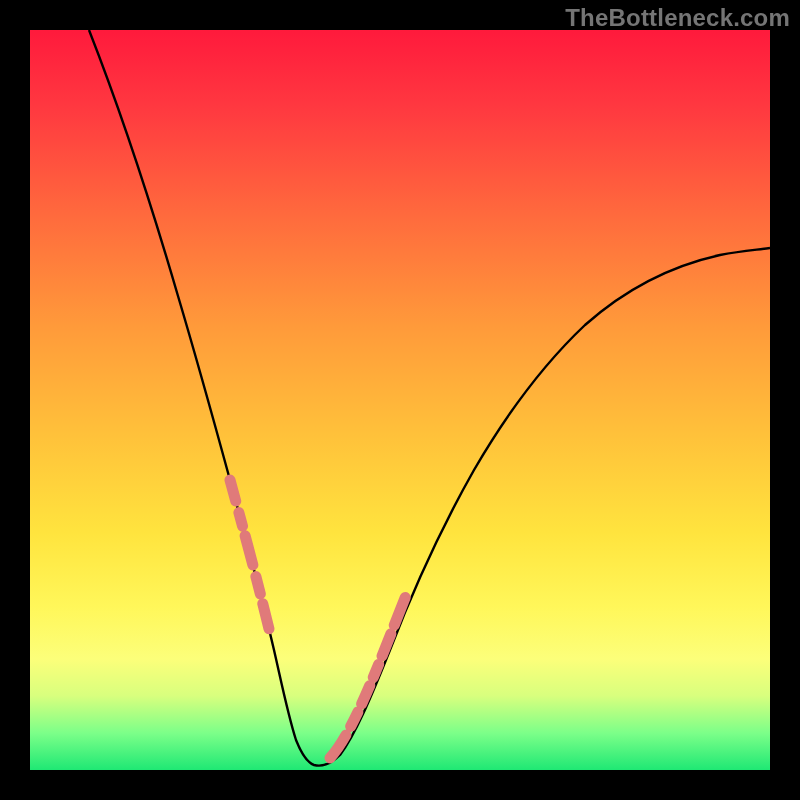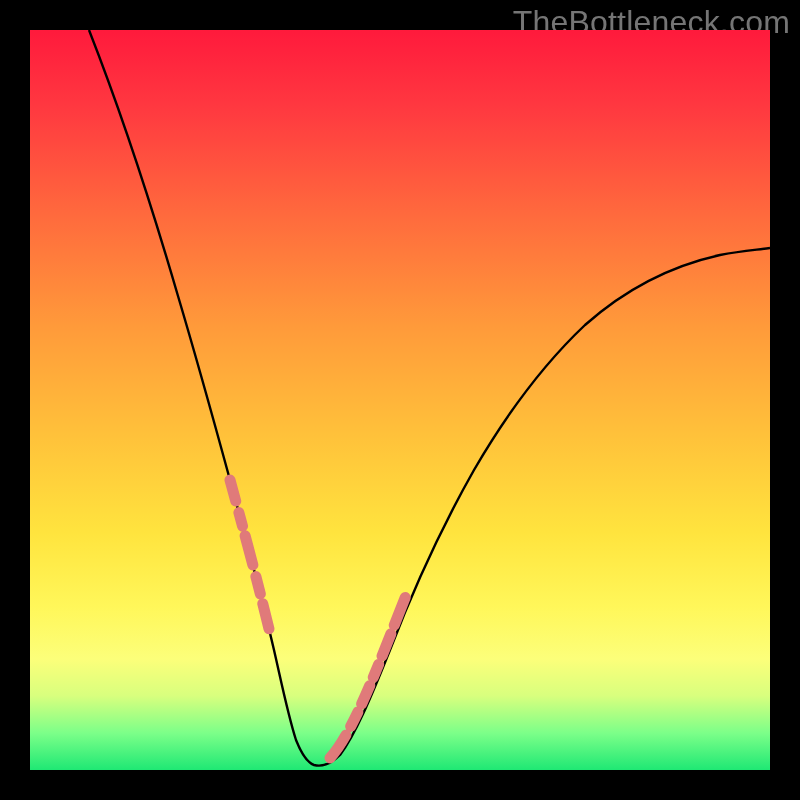--- a/index.html
+++ b/index.html
@@ -42,22 +42,22 @@
     left: 0;
     top: 0;
     width: 740px;
     height: 740px;
   }
   .watermark {
     position: absolute;
     top: 4px;
     right: 10px;
     font-family: Arial, Helvetica, sans-serif;
-    font-size: 32px;
-    font-weight: 400;
+    font-size: 24px;
+    font-weight: 700;
     color: #757575;
     letter-spacing: 0.2px;
   }
 </style>
 </head>
 <body>
 
 <div class="frame">
 
   <div class="watermark">TheBottleneck.com</div>

